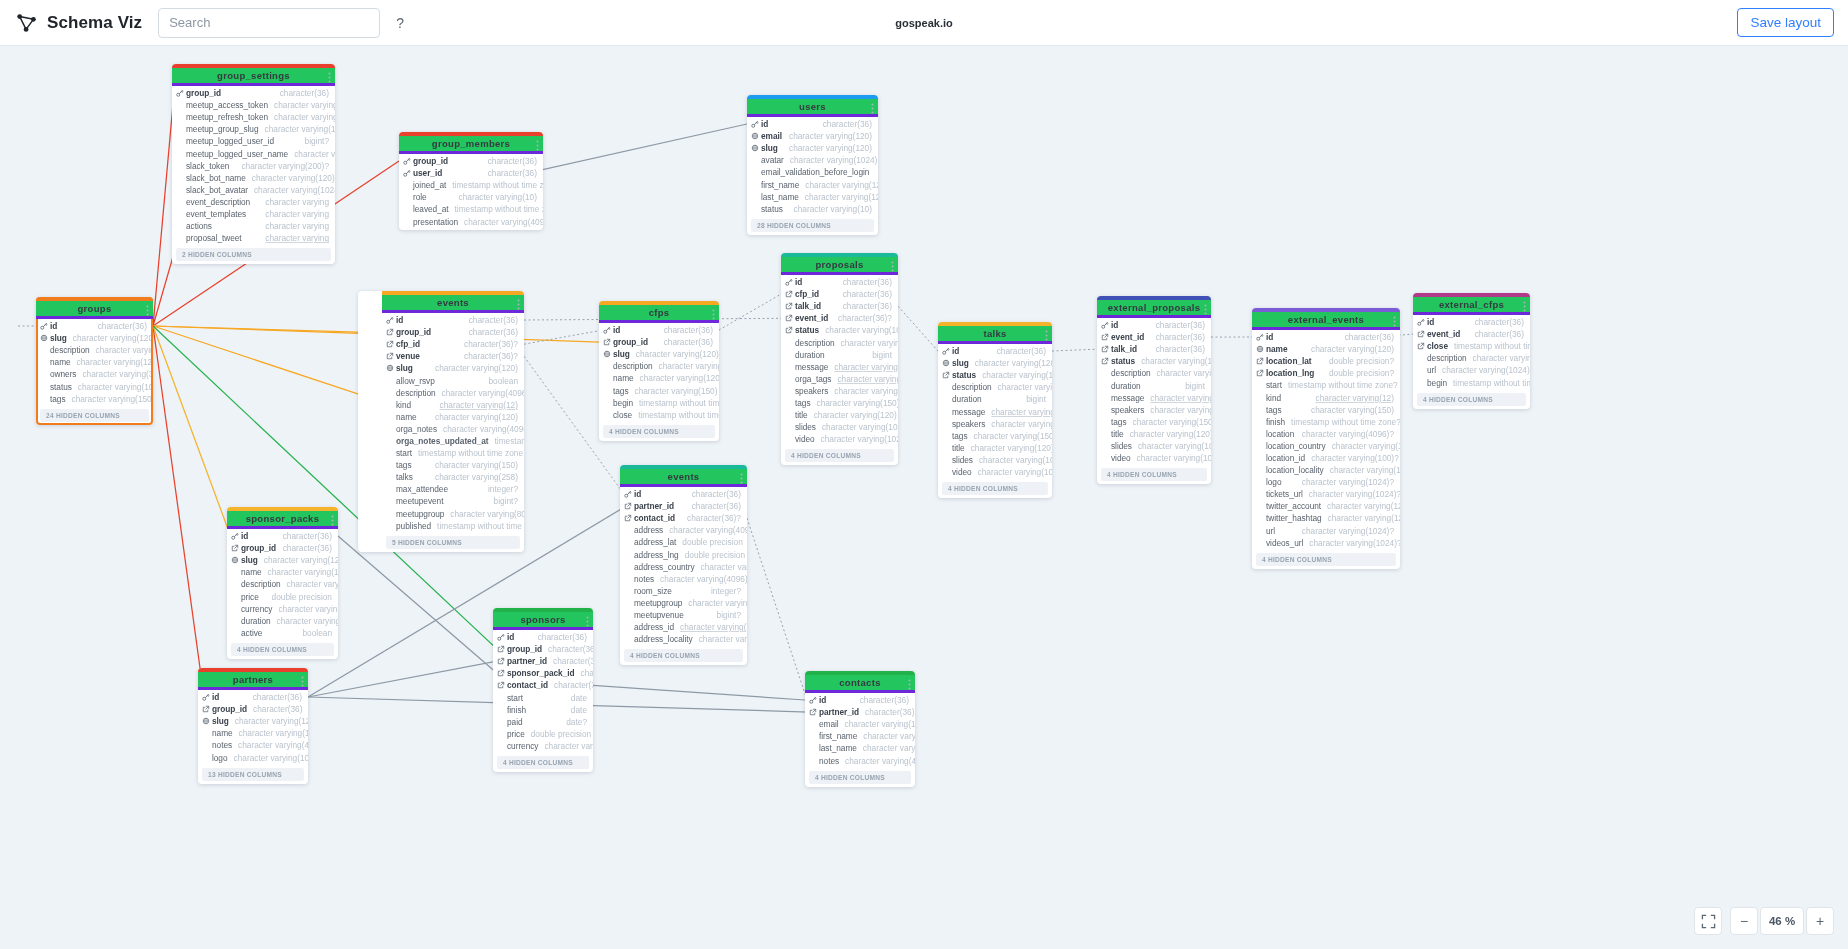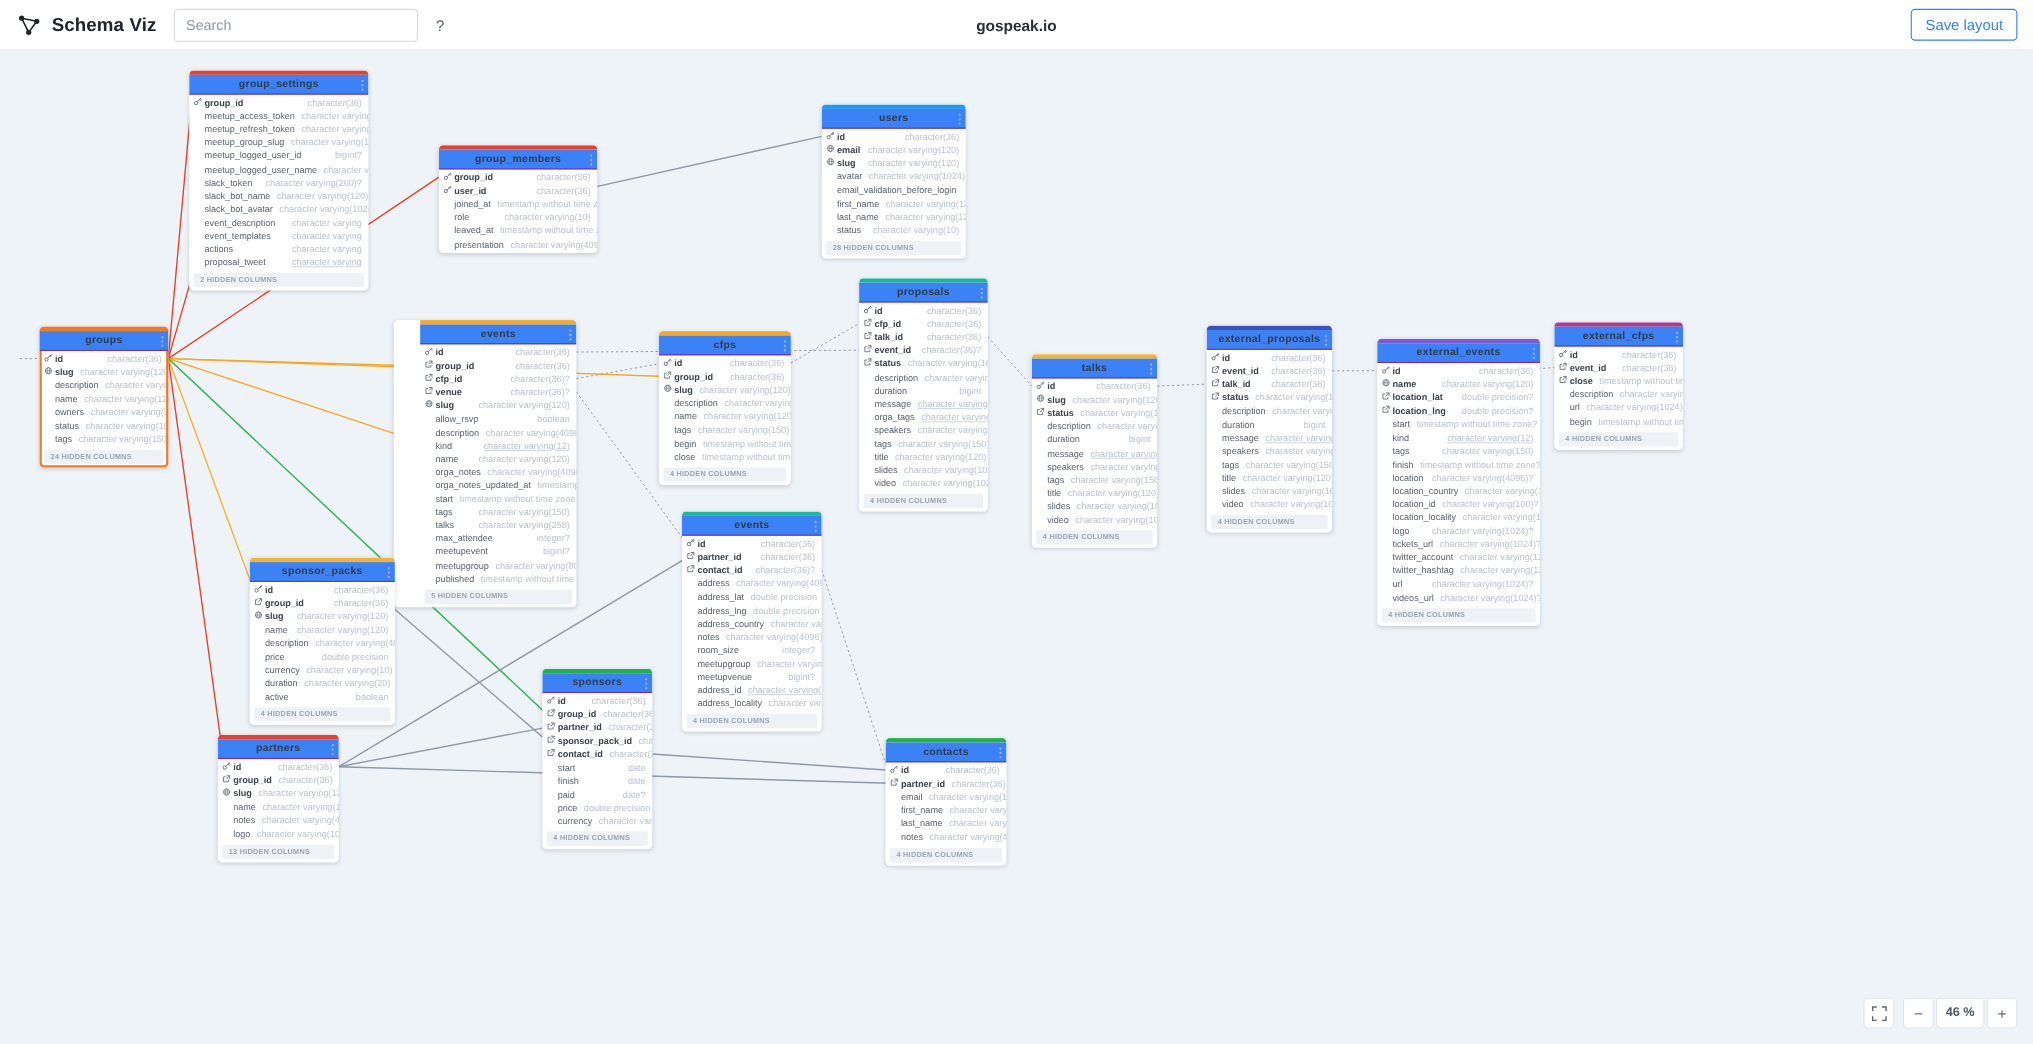--- a/index.html
+++ b/index.html
@@ -20,41 +20,41 @@
   #brand .title { font-size:17px; font-weight:700; color:#20242b; letter-spacing:.1px; }
   #search {
     margin-left:16px; width:222px; height:30px; border:1px solid #d4dae1; border-radius:4px;
     background:#fff; font-size:13px; color:#2c3137; padding:0 10px; outline:none;
     font-family:"Liberation Sans", sans-serif;
   }
   #search::placeholder { color:#8d98a4; }
   #help { margin-left:16px; font-size:14px; color:#5c6672; cursor:pointer; }
   #doc-title {
     position:absolute; left:0; right:0; text-align:center;
-    font-size:14px; font-weight:700; color:#2a2f36; pointer-events:none;
+    font-size:11px; font-weight:700; color:#2a2f36; pointer-events:none;
   }
   #save-layout {
     position:absolute; right:14px; top:8px; height:29px; padding:0 12px;
     border:1px solid #2f80ff; border-radius:4px; background:#fff;
     color:#2f80ff; font-size:13.5px; font-weight:400; cursor:pointer;
     font-family:"Liberation Sans", sans-serif;
   }
   
   #canvas { position:absolute; top:46px; left:0; width:1848px; height:903px; overflow:hidden; }
   #edges { position:absolute; top:0; left:0; width:1848px; height:903px; }
   
   .tbl {
     position:absolute; background:#ffffff; border-radius:4px;
     box-shadow:0 1px 4px rgba(40,55,75,.18);
     overflow:hidden; font-size:8.3px;
   }
   .tbl.sel { outline:2px solid #f07c1e; outline-offset:-2px; }
   .tbl .bar { height:4px; }
   .tbl .hd {
-    position:relative; height:18px; background:#3b82f6; border-bottom:1px solid #6d28d9;
+    position:relative; height:18px; background:#22c55e; border-bottom:3px solid #6d28d9;
     display:flex; align-items:center; justify-content:center;
   }
   .tbl .hd .nm { font-size:9.5px; font-weight:700; color:#343a42; letter-spacing:.3px; }
   .tbl .hd .dots {
     position:absolute; right:5px; top:4px; width:2px; height:10px;
     color:#aab3be; font-size:8px; line-height:3px; cursor:pointer;
   }
   .tbl .rows { padding:1px 0 2px 0; }
   .row {
     display:flex; align-items:center; height:12.1px; padding:0 6px 0 4px; gap:2px;
@@ -464,21 +464,21 @@
             <span class="cn" style="font-weight: 400; color: rgb(90, 99, 110);">name</span>
             <span class="ty">character varying(120)</span>
           </div>
           <div class="row">
             <span class="ic"></span>
             <span class="cn" style="font-weight: 400; color: rgb(90, 99, 110);">orga_notes</span>
             <span class="ty">character varying(4096)</span>
           </div>
           <div class="row">
             <span class="ic"></span>
-            <span class="cn" style="font-weight: 400; color: rgb(90, 99, 110);">orga_notes_updated_at</span>
+            <span class="cn" style="font-weight: 700; color: rgb(90, 99, 110);">orga_notes_updated_at</span>
             <span class="ty">timestamp without time zone</span>
           </div>
           <div class="row">
             <span class="ic"></span>
             <span class="cn" style="font-weight: 400; color: rgb(90, 99, 110);">start</span>
             <span class="ty">timestamp without time zone</span>
           </div>
           <div class="row">
             <span class="ic"></span>
             <span class="cn" style="font-weight: 400; color: rgb(90, 99, 110);">tags</span>
@@ -1106,21 +1106,21 @@
             <span class="ty u">character varying(100)</span>
           </div>
           <div class="row">
             <span class="ic"></span>
             <span class="cn" style="font-weight: 400; color: rgb(90, 99, 110);">address_locality</span>
             <span class="ty">character varying(100)?</span>
           </div>
         </div>
         <div class="hidden-row">4 HIDDEN COLUMNS</div>
       </div>
-      <div class="tbl" style="left: 227px; top: 461px; width: 132px;">
+      <div class="tbl" style="left: 227px; top: 461px; width: 111px;">
         <div class="bar" style="background: rgb(244, 179, 42);"></div>
         <div class="hd">
           <span class="nm">sponsor_packs</span>
           <span class="dots"><svg width="3" height="11" viewBox="0 0 3 11">
               <circle cx="1.5" cy="1.5" r="1" fill="#aab3be"></circle>
               <circle cx="1.5" cy="5.5" r="1" fill="#aab3be"></circle>
               <circle cx="1.5" cy="9.5" r="1" fill="#aab3be"></circle>
             </svg></span>
         </div>
         <div class="rows">

